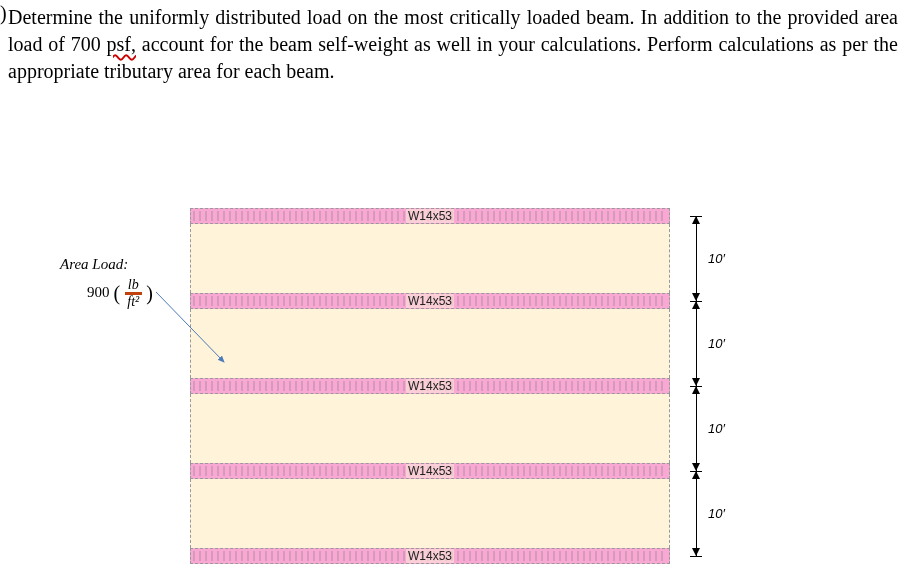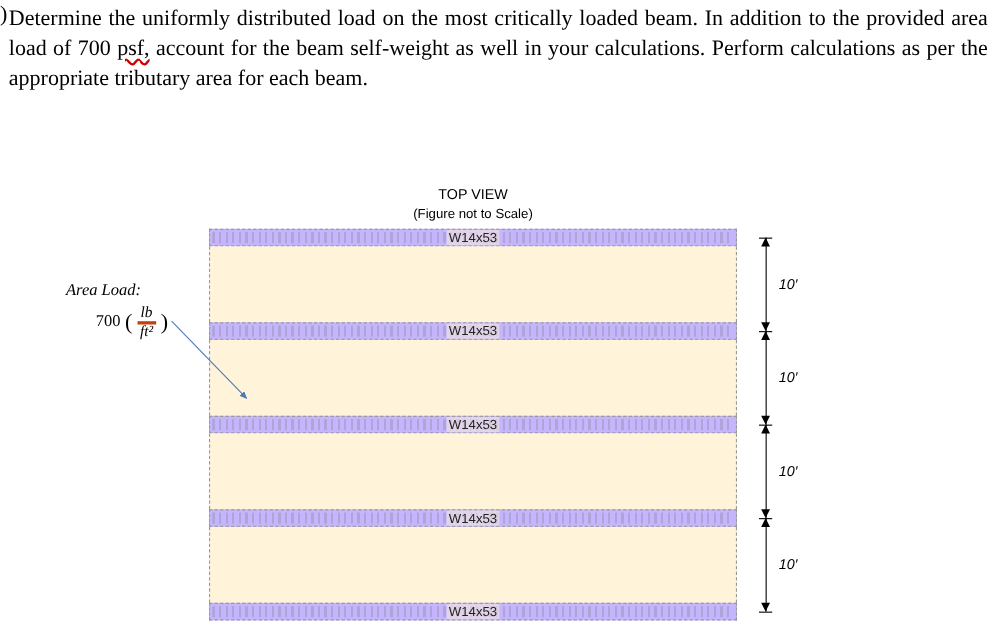--- a/index.html
+++ b/index.html
@@ -57,21 +57,21 @@
     width: 480px;
     background: #fff3d9;
     border-left: 1px dashed #999;
     border-right: 1px dashed #999;
   }
   .beam {
     position: absolute;
     left: 0;
     width: 480px;
     height: 16px;
-    background: #c4b5fd;
+    background: #f9a8d4;
     border-top: 1px dashed #999;
     border-bottom: 1px dashed #999;
     border-left: 1px dashed #999;
     border-right: 1px dashed #999;
   }
   .beam .overlay {
     position: absolute;
     left: 2px; right: 2px; top: 2px; bottom: 2px;
     background: repeating-linear-gradient(90deg, rgba(120,120,120,0.28) 0 2px, transparent 2px 6px);
     pointer-events: none;
@@ -173,24 +173,20 @@
 <body>
 
 <span class="bracket">)</span>
 
 <div class="question">
   <span>Determine the uniformly distributed load on the most critically loaded beam. In addition to the provided area load of 700 </span><span class="underlined-typo">psf,</span><span> account for the beam self-weight as well in your calculations. Perform calculations as per the appropriate tributary area for each beam.</span>
 </div>
 
 <div class="figure-area">
 
-  <div class="fig-title">
-    <span class="line1">TOP VIEW</span>
-    <span class="line2">(Figure not to Scale)</span>
-  </div>
 
   <div class="diagram">
 
     <div class="beam" style="top:0px;">
       <div class="overlay"></div>
       <span class="beam-label">W14x53</span>
     </div>
     <div class="panel" style="top:16px; height:69px;"></div>
 
     <div class="beam" style="top:85px;">
@@ -243,21 +239,21 @@
     <div class="arrow-down" style="top:340px;"></div>
     <div class="tick" style="top:348px;"></div>
     <span class="dim-label" style="top:305px;">10′</span>
   </div>
 
 </div>
 
 <div class="area-load">
   <span class="title">Area Load:</span>
   <span class="value-line">
-    <span>700</span>
+    <span>900</span>
     <span class="paren">(</span>
     <span class="frac">
       <span class="num">lb</span>
       <span class="den">ft²</span>
     </span>
     <span class="paren">)</span>
   </span>
 </div>
 
 <div class="leader">

